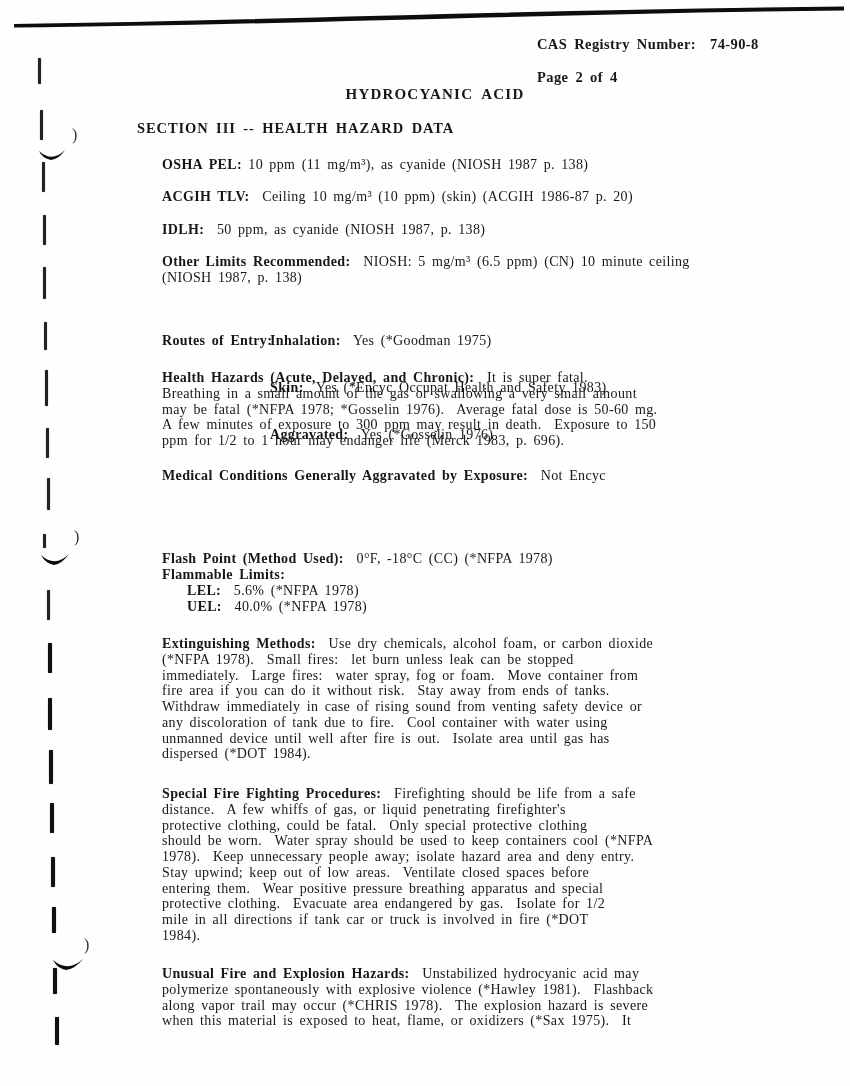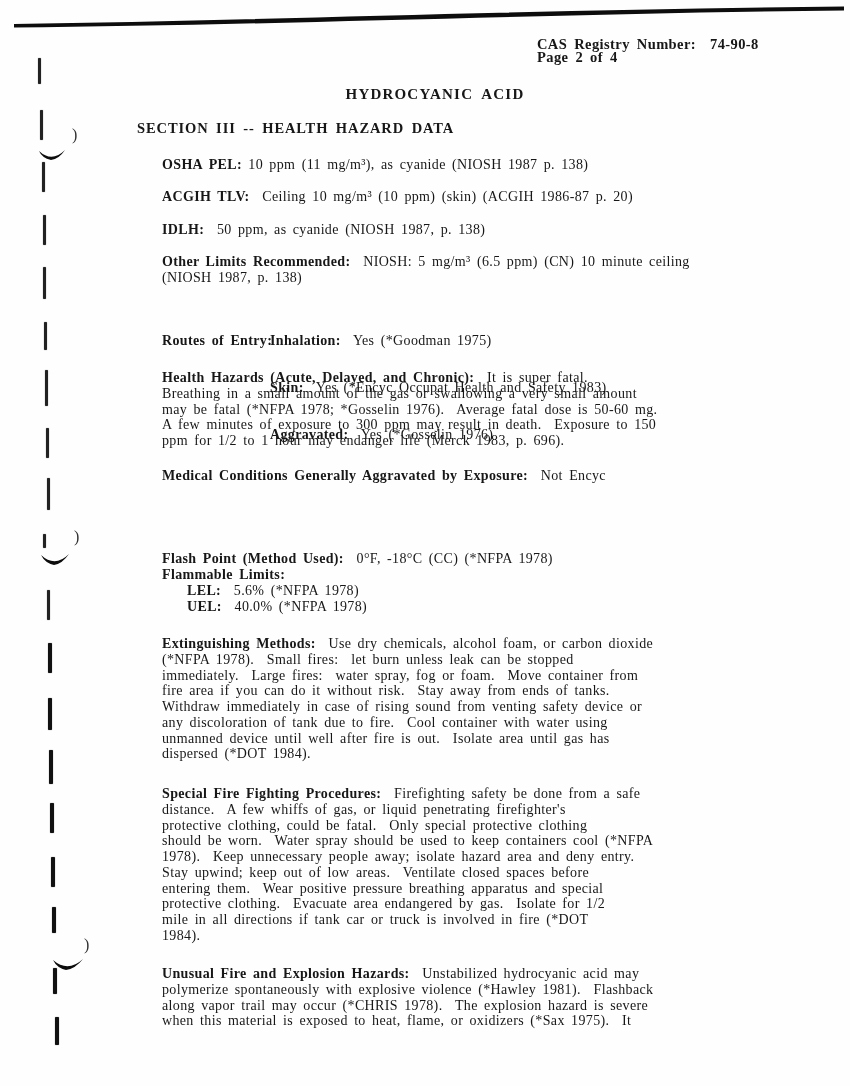--- a/index.html
+++ b/index.html
@@ -101,21 +101,21 @@
   <div class="tick heavy" style="left:51px;top:857px;height:30px;"></div>
   <div class="tick heavy" style="left:52px;top:907px;height:26px;"></div>
   <span class="paren" style="left:84px;top:936px;">)</span>
   <svg class="crescent" style="left:52px;top:958px;" width="32" height="14">
       <path d="M1,2 Q16,15 31,1 Q23,11 14,12 Q5,10 1,2 Z" fill="#0c0c0c"></path>
     </svg>
   <div class="tick heavy" style="left:53px;top:968px;height:26px;"></div>
   <div class="tick heavy" style="left:55px;top:1017px;height:28px;"></div>
 
   <div class="abs hdr" style="left:497px;top:36px;">CAS Registry Number:  74-90-8</div>
-  <div class="abs hdr" style="left:497px;top:49px;">Page 2 of 4</div>
+  <div class="abs hdr" style="left:497px;top:69px;">Page 2 of 4</div>
   <div class="abs title" style="left:140px;top:86px;">HYDROCYANIC ACID</div>
 
   <div class="abs heading" style="left:137px;top:120px;">SECTION III -- HEALTH HAZARD DATA</div>
 
   <div class="abs body-text" style="left:162px;top:157px;"><span class="b">OSHA PEL:</span><span> 10 ppm (11 mg/m³), as cyanide (NIOSH 1987 p. 138)</span></div>
 
   <div class="abs body-text" style="left:162px;top:189px;"><span class="b">ACGIH TLV:</span><span>  Ceiling 10 mg/m³ (10 ppm) (skin) (ACGIH 1986-87 p. 20)</span></div>
 
   <div class="abs body-text" style="left:162px;top:222px;"><span class="b">IDLH:</span><span>  50 ppm, as cyanide (NIOSH 1987, p. 138)</span></div>
 
@@ -144,21 +144,21 @@
   <div class="abs body-text" style="left:187px;top:599px;"><span class="b">UEL:</span><span>  40.0% (*NFPA 1978)</span></div>
 
   <div class="abs body-text" style="left:162px;top:636px;"><span class="b">Extinguishing Methods:</span><span>  Use dry chemicals, alcohol foam, or carbon dioxide</span><span class="cont">(*NFPA 1978).  Small fires:  let burn unless leak can be stopped
 immediately.  Large fires:  water spray, fog or foam.  Move container from
 fire area if you can do it without risk.  Stay away from ends of tanks.
 Withdraw immediately in case of rising sound from venting safety device or
 any discoloration of tank due to fire.  Cool container with water using
 unmanned device until well after fire is out.  Isolate area until gas has
 dispersed (*DOT 1984).</span></div>
 
-  <div class="abs body-text" style="left:162px;top:786px;"><span class="b">Special Fire Fighting Procedures:</span><span>  Firefighting safety be done from a safe</span><span class="cont">distance.  A few whiffs of gas, or liquid penetrating firefighter's
+  <div class="abs body-text" style="left:162px;top:786px;"><span class="b">Special Fire Fighting Procedures:</span><span>  Firefighting should be life from a safe</span><span class="cont">distance.  A few whiffs of gas, or liquid penetrating firefighter's
 protective clothing, could be fatal.  Only special protective clothing
 should be worn.  Water spray should be used to keep containers cool (*NFPA
 1978).  Keep unnecessary people away; isolate hazard area and deny entry.
 Stay upwind; keep out of low areas.  Ventilate closed spaces before
 entering them.  Wear positive pressure breathing apparatus and special
 protective clothing.  Evacuate area endangered by gas.  Isolate for 1/2
 mile in all directions if tank car or truck is involved in fire (*DOT
 1984).</span></div>
 
   <div class="abs body-text" style="left:162px;top:966px;"><span class="b">Unusual Fire and Explosion Hazards:</span><span>  Unstabilized hydrocyanic acid may</span><span class="cont">polymerize spontaneously with explosive violence (*Hawley 1981).  Flashback

